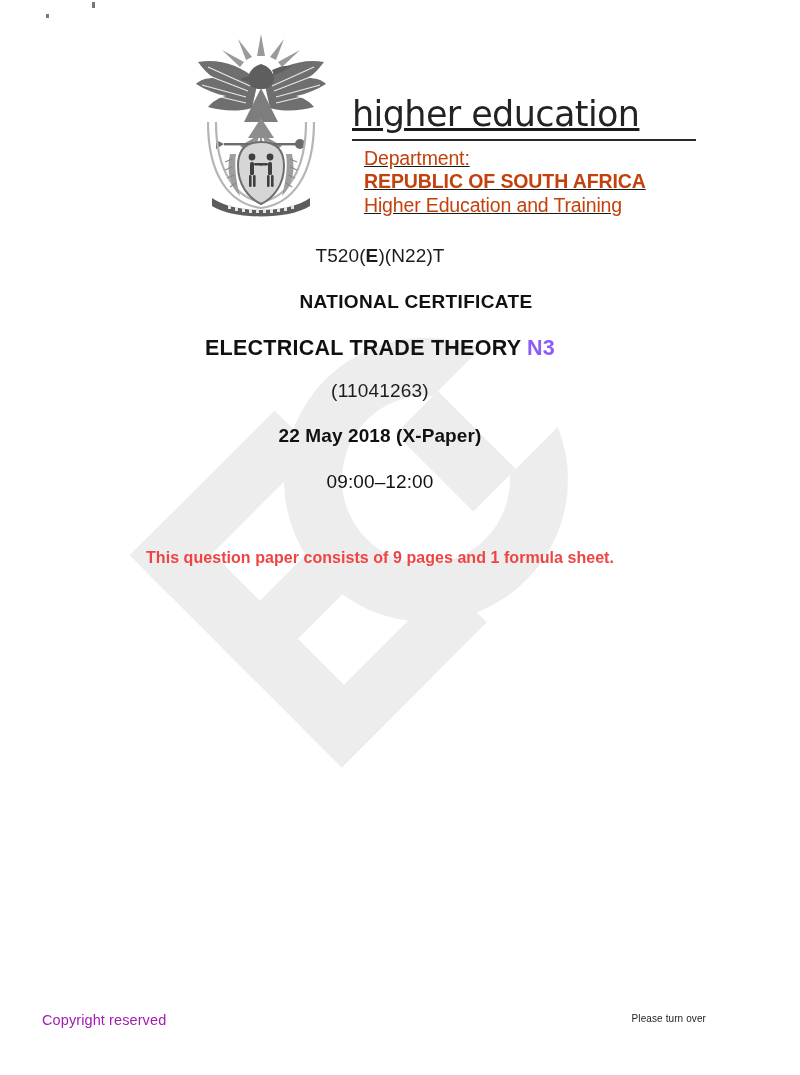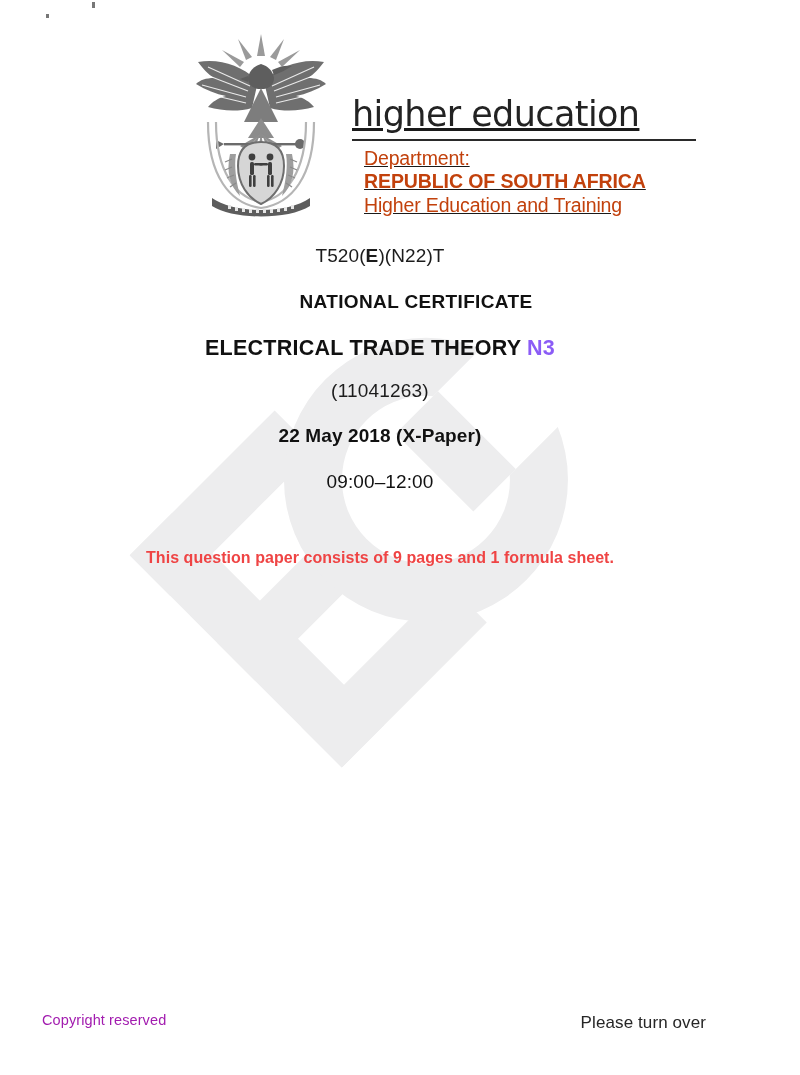--- a/index.html
+++ b/index.html
@@ -161,21 +161,21 @@
     left: 42px;
     top: 1012px;
     font-size: 14.5px;
     color: #a21caf;
     letter-spacing: .1px;
   }
   #footer-turnover {
     position: absolute;
     right: 94px;
     top: 1013px;
-    font-size: 17px;
+    font-size: 10px;
     color: #262626;
     letter-spacing: .1px;
   }
 </style>
 </head>
 <body>
 
 <svg id="watermark" viewBox="0 0 800 1075" xmlns="http://www.w3.org/2000/svg" aria-hidden="true">
   <g transform="rotate(-45 380 520)">
 

